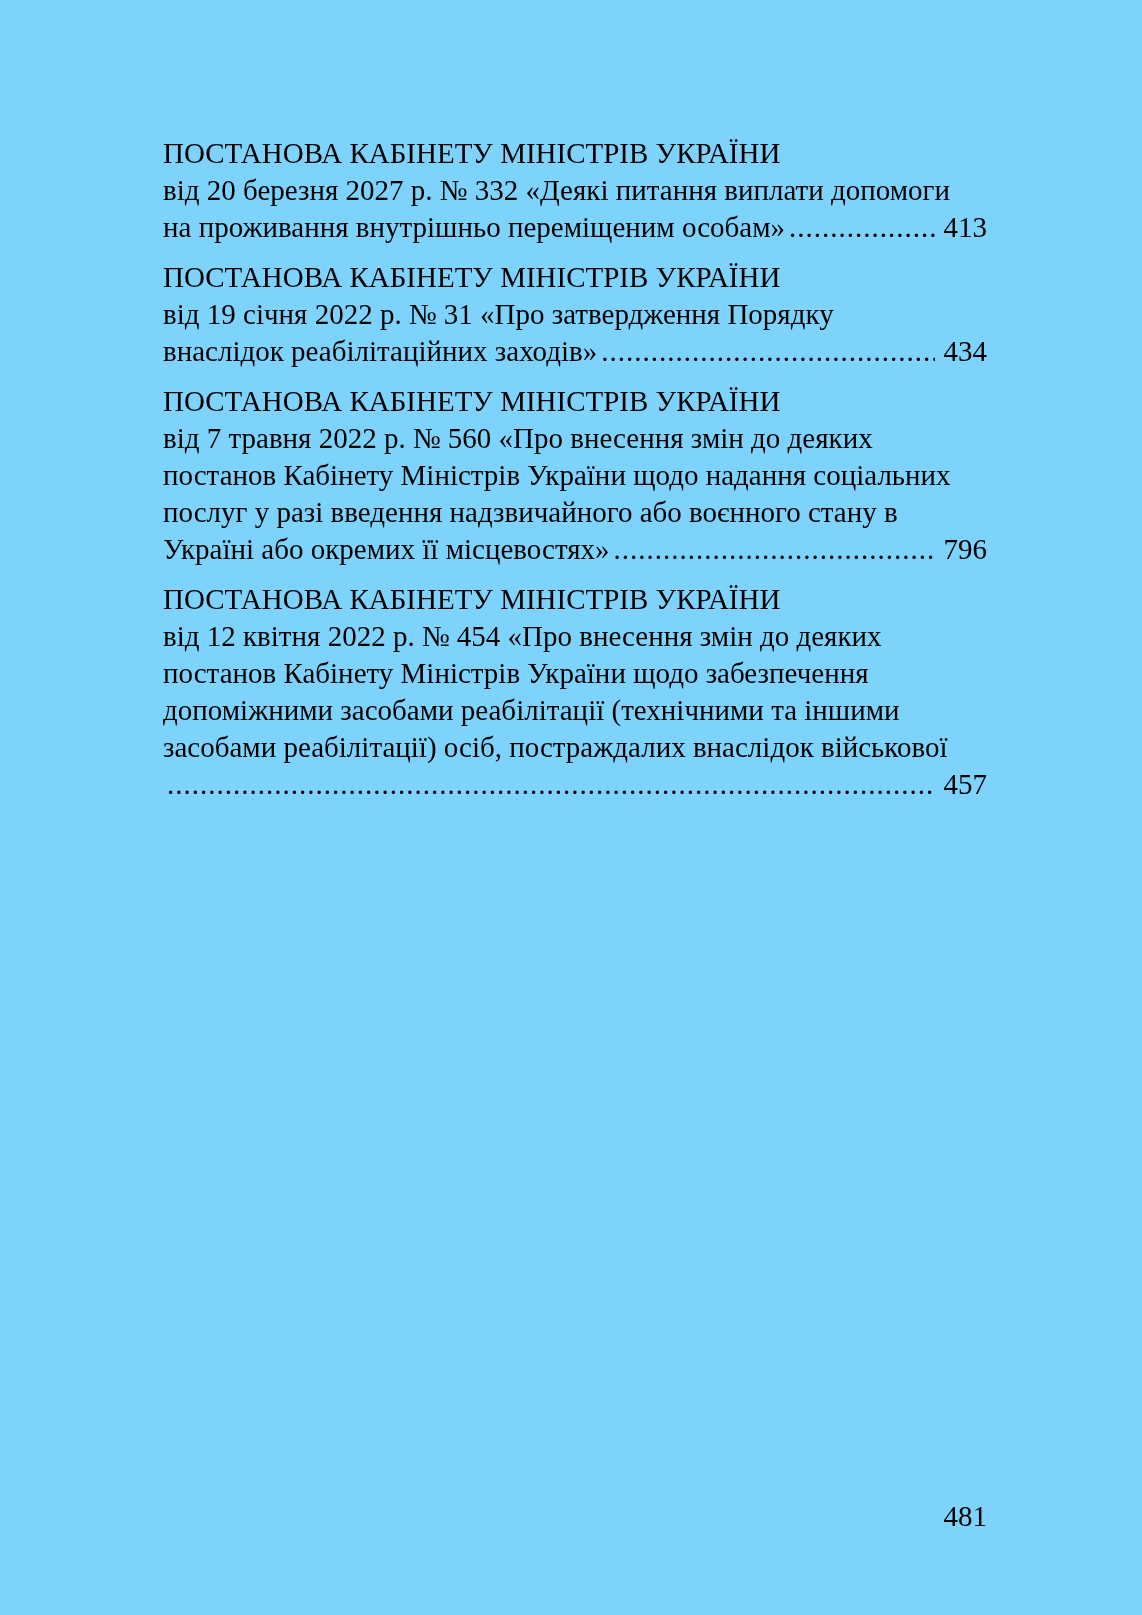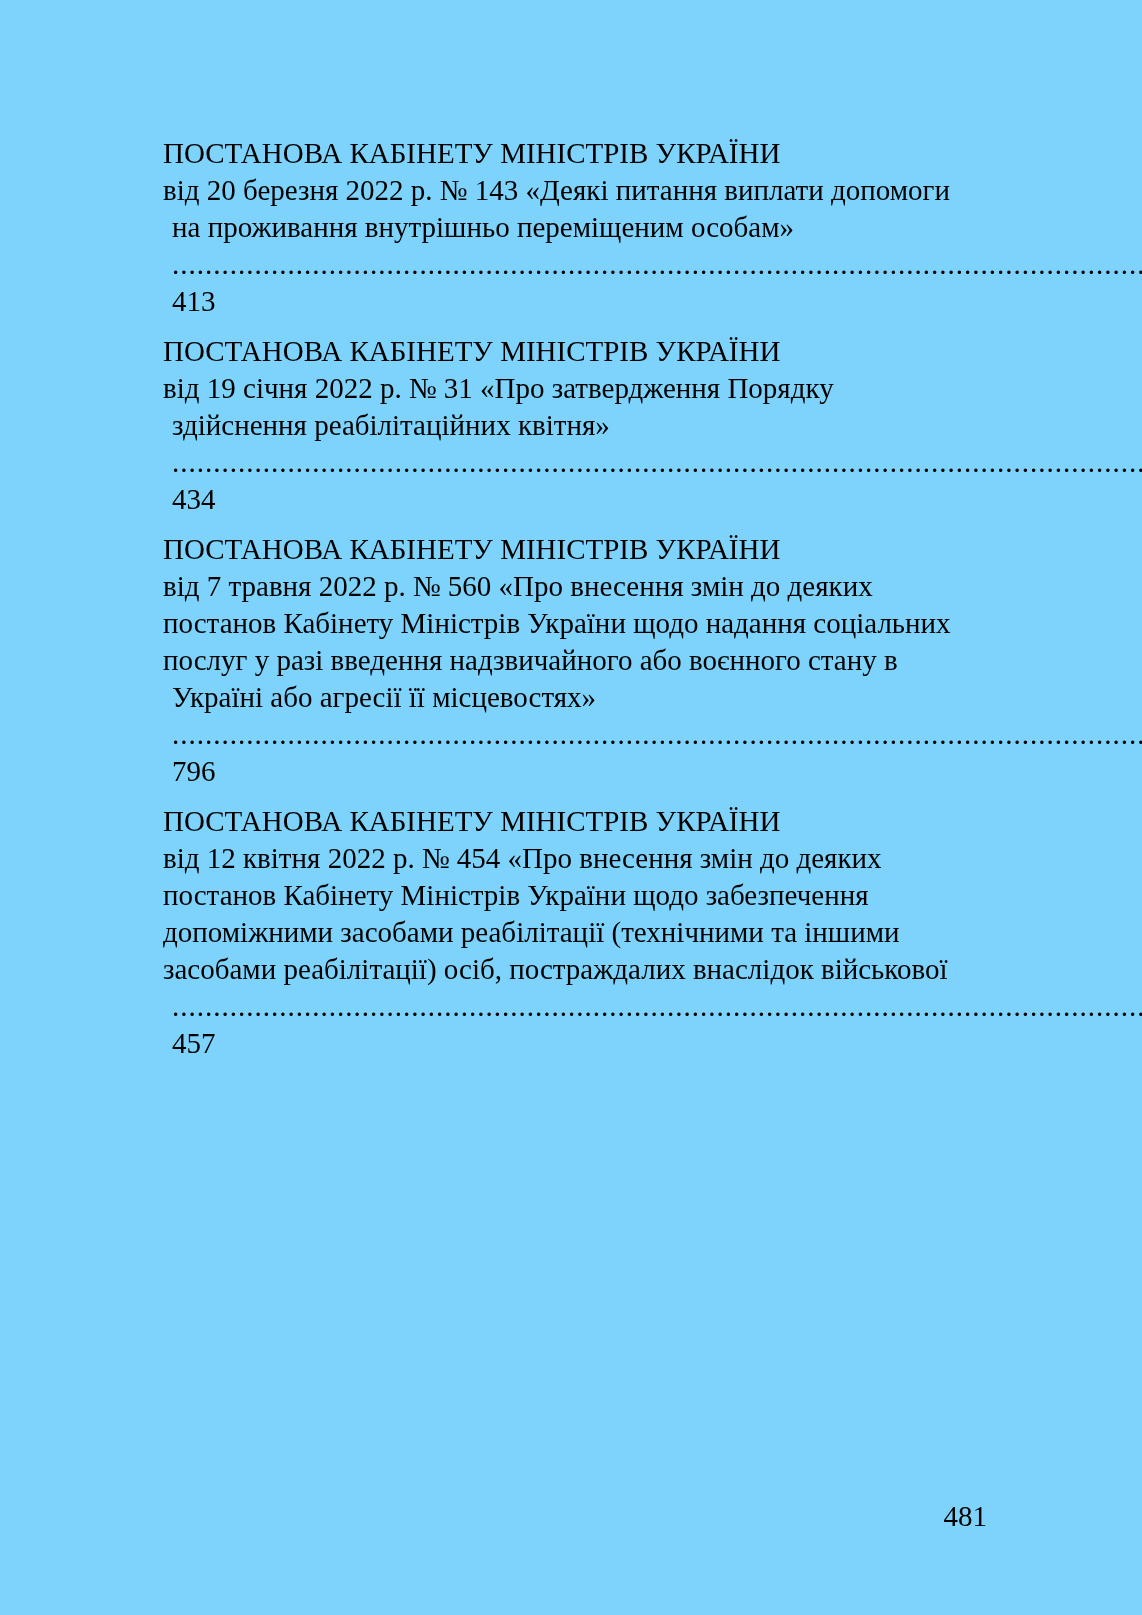--- a/index.html
+++ b/index.html
@@ -28,21 +28,20 @@
   .toc-line {
     white-space: nowrap;
     text-align: left;
   }
   .toc-heading {
     white-space: nowrap;
   }
   .toc-lastline {
     display: flex;
     align-items: baseline;
-    flex-direction: column;
   }
   .toc-lastline .lastline-text {
     flex: 0 0 auto;
     white-space: nowrap;
   }
   .dot-leader {
     flex: 1 1 auto;
     overflow: hidden;
     white-space: nowrap;
     letter-spacing: 1px;
@@ -66,45 +65,45 @@
   }
 </style>
 </head>
 <body>
 
 <div class="page">
   <div class="toc">
 
     <section class="toc-entry">
       <div class="toc-line toc-heading">ПОСТАНОВА КАБІНЕТУ МІНІСТРІВ УКРАЇНИ</div>
-      <div class="toc-line">від 20 березня 2022 р. № 143 «Деякі питання виплати допомоги</div>
+      <div class="toc-line">від 20 березня 2027 р. № 332 «Деякі питання виплати допомоги</div>
       <div class="toc-lastline">
         <span class="lastline-text">на проживання внутрішньо переміщеним особам»</span>
         <span class="dot-leader">................................................................................................................................................................</span>
         <span class="page-ref">413</span>
       </div>
     </section>
 
     <section class="toc-entry">
       <div class="toc-line toc-heading">ПОСТАНОВА КАБІНЕТУ МІНІСТРІВ УКРАЇНИ</div>
       <div class="toc-line">від 19 січня 2022 р. № 31 «Про затвердження Порядку</div>
       <div class="toc-lastline">
-        <span class="lastline-text">здійснення реабілітаційних квітня»</span>
+        <span class="lastline-text">внаслідок реабілітаційних заходів»</span>
         <span class="dot-leader">................................................................................................................................................................</span>
         <span class="page-ref">434</span>
       </div>
     </section>
 
     <section class="toc-entry">
       <div class="toc-line toc-heading">ПОСТАНОВА КАБІНЕТУ МІНІСТРІВ УКРАЇНИ</div>
       <div class="toc-line">від 7 травня 2022 р. № 560 «Про внесення змін до деяких</div>
       <div class="toc-line">постанов Кабінету Міністрів України щодо надання соціальних</div>
       <div class="toc-line">послуг у разі введення надзвичайного або воєнного стану в</div>
       <div class="toc-lastline">
-        <span class="lastline-text">Україні або агресії її місцевостях»</span>
+        <span class="lastline-text">Україні або окремих її місцевостях»</span>
         <span class="dot-leader">................................................................................................................................................................</span>
         <span class="page-ref">796</span>
       </div>
     </section>
 
     <section class="toc-entry">
       <div class="toc-line toc-heading">ПОСТАНОВА КАБІНЕТУ МІНІСТРІВ УКРАЇНИ</div>
       <div class="toc-line">від 12 квітня 2022 р. № 454 «Про внесення змін до деяких</div>
       <div class="toc-line">постанов Кабінету Міністрів України щодо забезпечення</div>
       <div class="toc-line">допоміжними засобами реабілітації (технічними та іншими</div>

